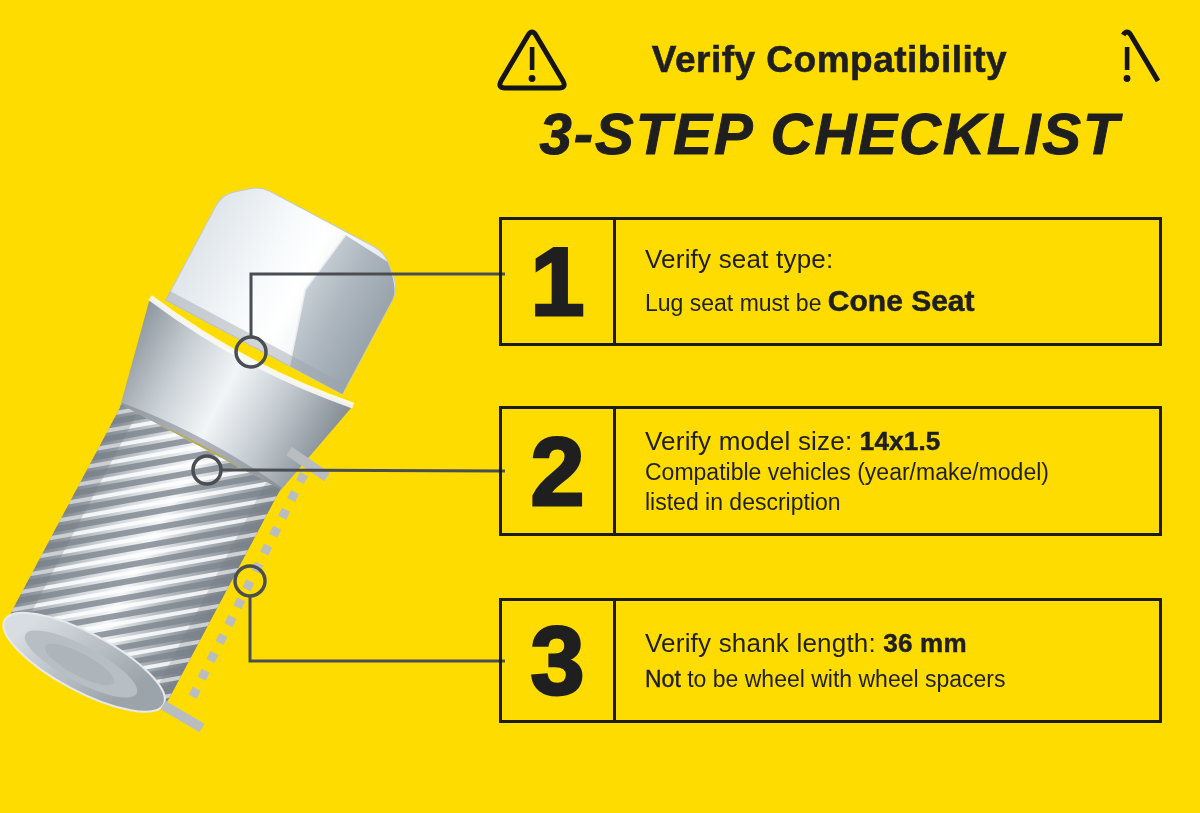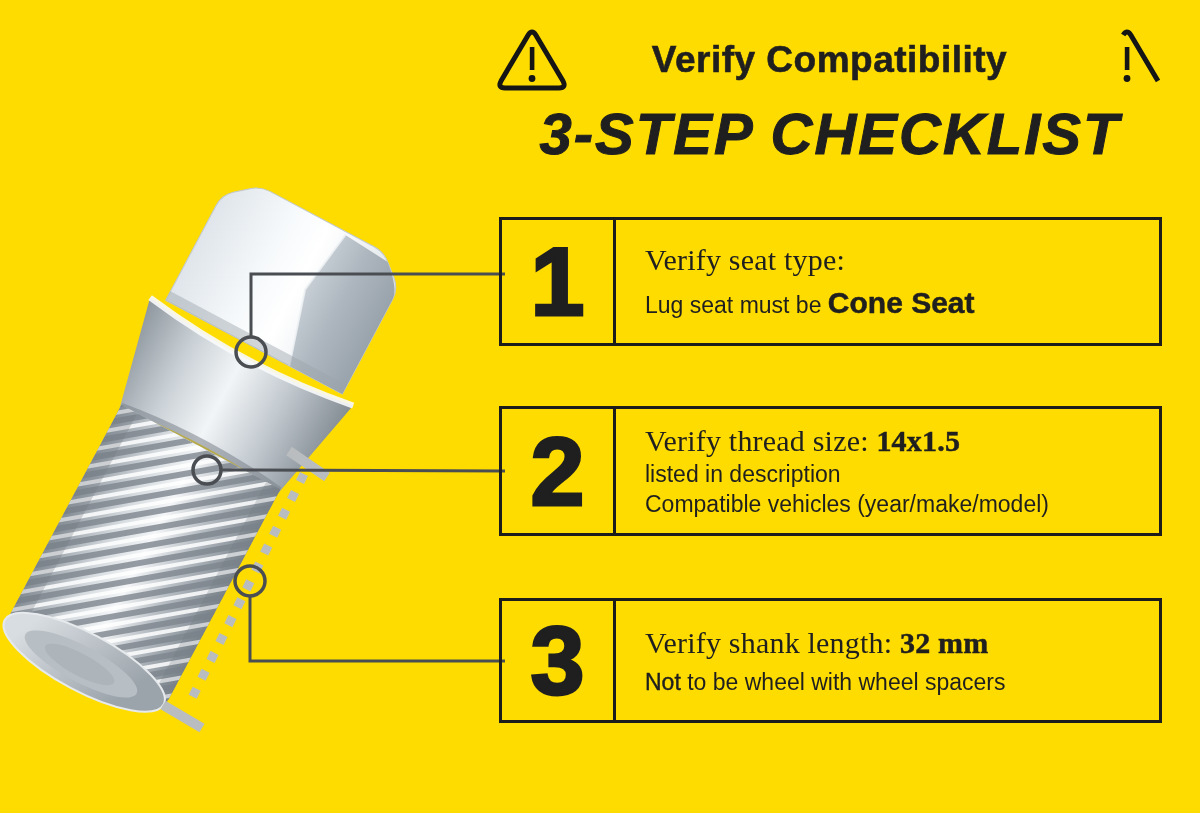--- a/index.html
+++ b/index.html
@@ -21,21 +21,21 @@
   .step{position:absolute;left:499px;width:663px;border:3px solid #1C1C1C;
         box-sizing:border-box;display:flex;z-index:2;background:transparent;}
   .step.s1{top:217px;height:129px;}
   .step.s2{top:406px;height:130px;}
   .step.s3{top:598px;height:125px;}
   .num-cell{width:111px;flex:0 0 111px;border-right:3px solid #1C1C1C;
             display:flex;align-items:center;justify-content:center;}
   .num{font-size:97px;font-weight:700;line-height:1;-webkit-text-stroke:3px #1F1F1F;}
   .content{flex:1;display:flex;flex-direction:column;justify-content:center;
            padding-left:29px;padding-right:10px;}
-  .title-line{font-size:30px;line-height:1.25;letter-spacing:.2px;font-family:Liberation Serif, serif;}
+  .title-line{font-size:26px;line-height:1.25;letter-spacing:.2px;}
   .title-line b{font-weight:700;-webkit-text-stroke:.5px #1F1F1F;}
   .sub-line{font-size:23px;line-height:1.28;margin-top:6px;}
   .sub-line b{font-weight:400;-webkit-text-stroke:.4px #1F1F1F;}
   .sub-line .big-bold{font-size:30px;font-weight:700;-webkit-text-stroke:.5px #1F1F1F;}
 </style>
 </head>
 <body>
 
 <div id="canvas">
 
@@ -161,34 +161,34 @@
       </div>
     </div>
   </div>
 
   <div class="step s2">
     <div class="num-cell">
       <span class="num">2</span>
     </div>
     <div class="content">
       <div class="title-line">
-        <span>Verify thread size: </span><b>14x1.5</b>
+        <span>Verify model size: </span><b>14x1.5</b>
       </div>
+      <div class="sub-line" style="margin-top:1px">Compatible vehicles (year/make/model)</div>
       <div class="sub-line" style="margin-top:0">listed in description</div>
-      <div class="sub-line" style="margin-top:1px">Compatible vehicles (year/make/model)</div>
     </div>
   </div>
 
   <div class="step s3">
     <div class="num-cell">
       <span class="num">3</span>
     </div>
     <div class="content">
       <div class="title-line">
-        <span>Verify shank length: </span><b>32 mm</b>
+        <span>Verify shank length: </span><b>36 mm</b>
       </div>
       <div class="sub-line">
         <b>Not</b><span> to be wheel with wheel spacers</span>
       </div>
     </div>
   </div>
 
 </div>
 
 </body></html>

